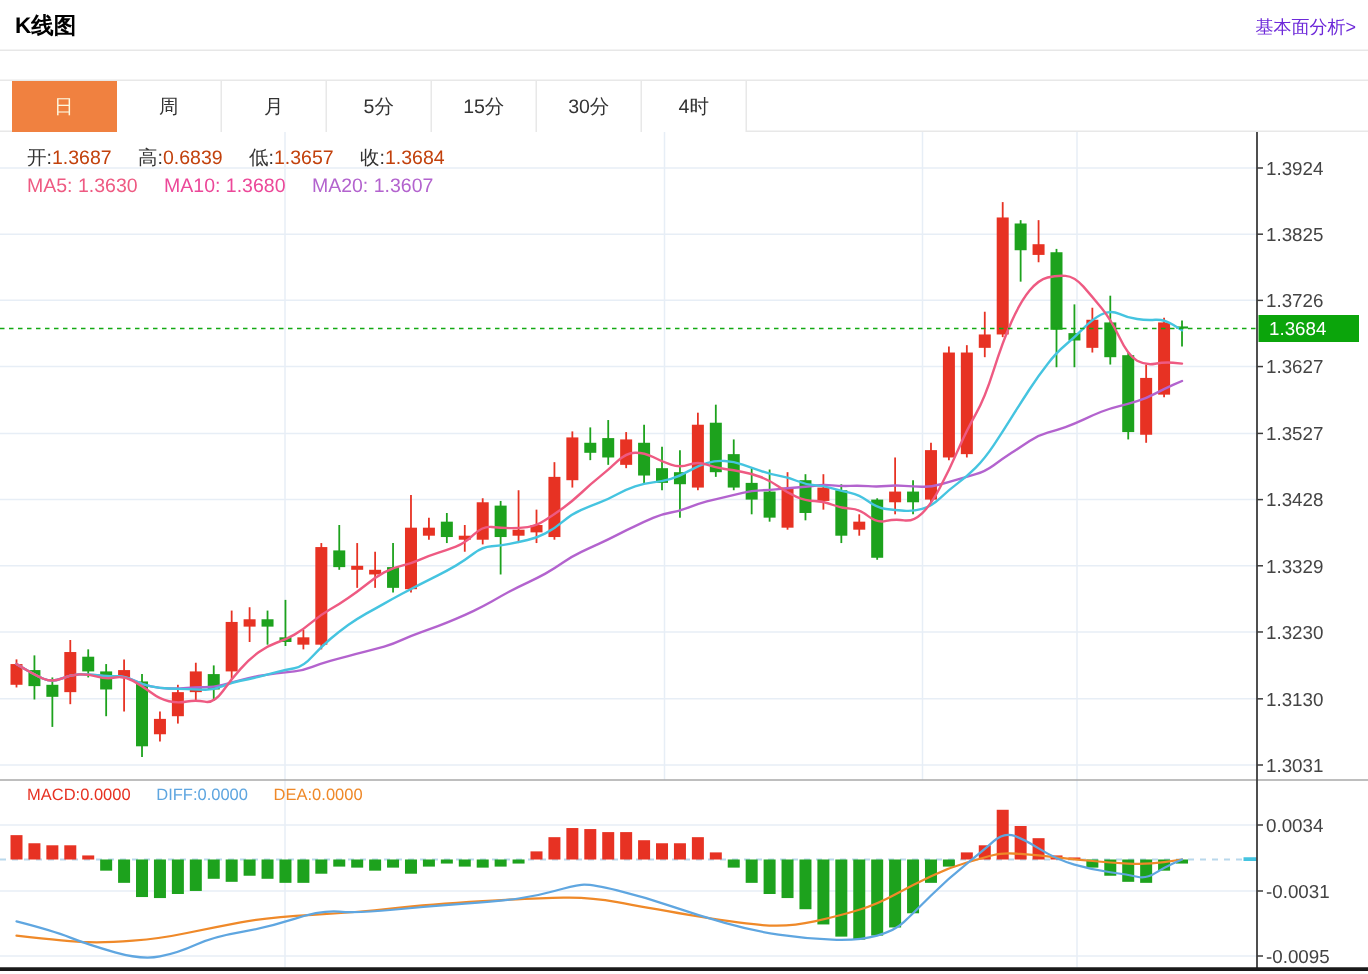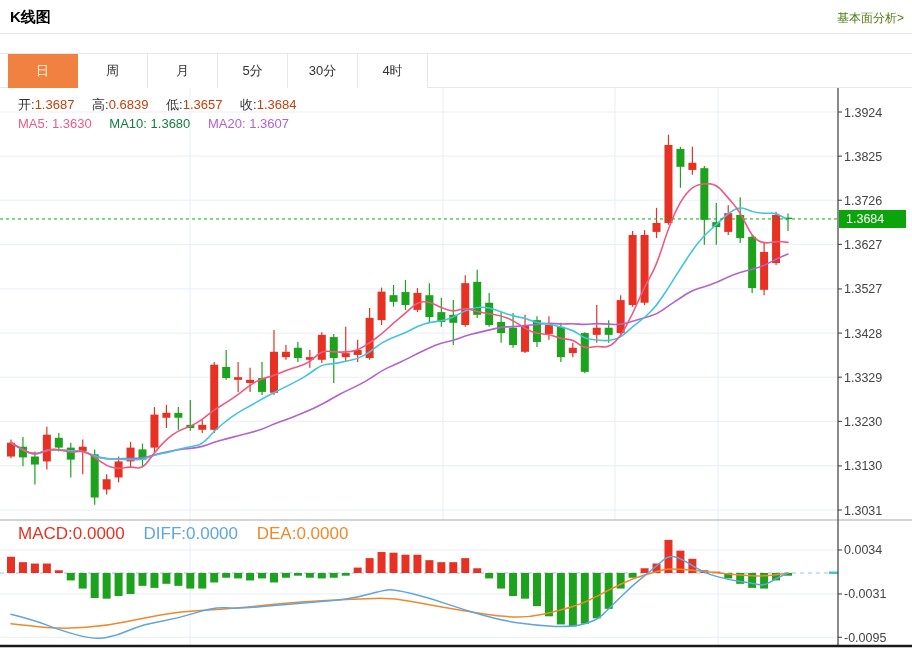--- a/index.html
+++ b/index.html
@@ -1,41 +1,41 @@
 <!DOCTYPE html>
 <html><head>
 <meta charset="utf-8">
 <style>
   * { margin:0; padding:0; box-sizing:border-box; }
   html,body { background:#fff; }
   body { font-family:"Liberation Sans","DejaVu Sans",sans-serif; }
   .page { position:relative; width:912px; height:649px; background:#fff; overflow:hidden; }
 
   .hdr-title { position:absolute; left:10px; top:8px; font-size:15px; font-weight:bold; color:#000000; }
-  .hdr-link  { position:absolute; right:8px; top:10px; font-size:12px; color:#4d7c0f; text-decoration:none; cursor:pointer; }
+  .hdr-link  { position:absolute; right:8px; top:10px; font-size:12px; color:#6d28d9; text-decoration:none; cursor:pointer; }
   .hdr-divider { position:absolute; left:0; top:33px; width:912px; height:1px; background:#e7e7e7; }
 
   .tabbar { position:absolute; left:0; top:53px; width:912px; height:35px;
             border-top:1px solid #e8e8e8; border-bottom:1px solid #e8e8e8; background:#fff; }
   .tabs { position:absolute; left:8px; top:0; height:34px; display:flex; }
   .tab { width:70px; height:34px; line-height:34px; text-align:center; font-size:13px; color:#333;
          border-right:1px solid #e8e8e8; cursor:pointer; background:#fff; }
   .tab:first-child { border-left:1px solid #e8e8e8; }
   .tab.selected { background:#f08140; color:#fdf8df; border-right:1px solid #f08140; border-left:none; }
 
   .chart-svg { position:absolute; left:0; top:0; }
 
   .legend1 { position:absolute; left:18px; top:96px; font-size:13px; white-space:nowrap; }
   .legend2 { position:absolute; left:18px; top:116px; font-size:13px; white-space:nowrap; }
-  .legend-macd { position:absolute; left:18px; top:524px; font-size:17px; white-space:nowrap; }
+  .legend-macd { position:absolute; left:18px; top:524px; font-size:11px; white-space:nowrap; }
   .lg-group { margin-right:14px; }
   .lbl { color:#333; }
   .val-up { color:#c2410c; }
   .ma5  { color:#ee5a82; }
-  .ma10 { color:#15803d;margin-top:45px; }
+  .ma10 { color:#ec4899;margin-top:45px; }
   .ma20 { color:#b363ce; }
   .macd-l { color:#e73223; }
   .diff-l { color:#5fa6e0; }
   .dea-l  { color:#ef8929; }
 
   .price-tag { position:absolute; left:839px; top:210px; width:67px; height:18px; background:#0ba50b;
                color:#fff; font-size:12.5px; line-height:18px; padding-left:7px; }
 </style>
 </head>
 <body>
@@ -45,20 +45,21 @@
   <div class="hdr-title">K线图</div>
   <a class="hdr-link">基本面分析&gt;</a>
   <div class="hdr-divider"></div>
 
   <div class="tabbar">
     <div class="tabs">
       <div class="tab selected">日</div>
       <div class="tab">周</div>
       <div class="tab">月</div>
       <div class="tab">5分</div>
+      <div class="tab">15分</div>
       <div class="tab">30分</div>
       <div class="tab">4时</div>
     </div>
   </div>
 
   <svg id="chart" class="chart-svg" width="912" height="649" viewBox="0 0 912 649">
       <g>
         <line x1="0" y1="112" x2="838" y2="112" stroke="#e7eef6" stroke-width="1"></line>
         <line x1="0" y1="156.1243000000001" x2="838" y2="156.1243000000001" stroke="#e7eef6" stroke-width="1"></line>
         <line x1="0" y1="200.24860000000018" x2="838" y2="200.24860000000018" stroke="#e7eef6" stroke-width="1"></line>

